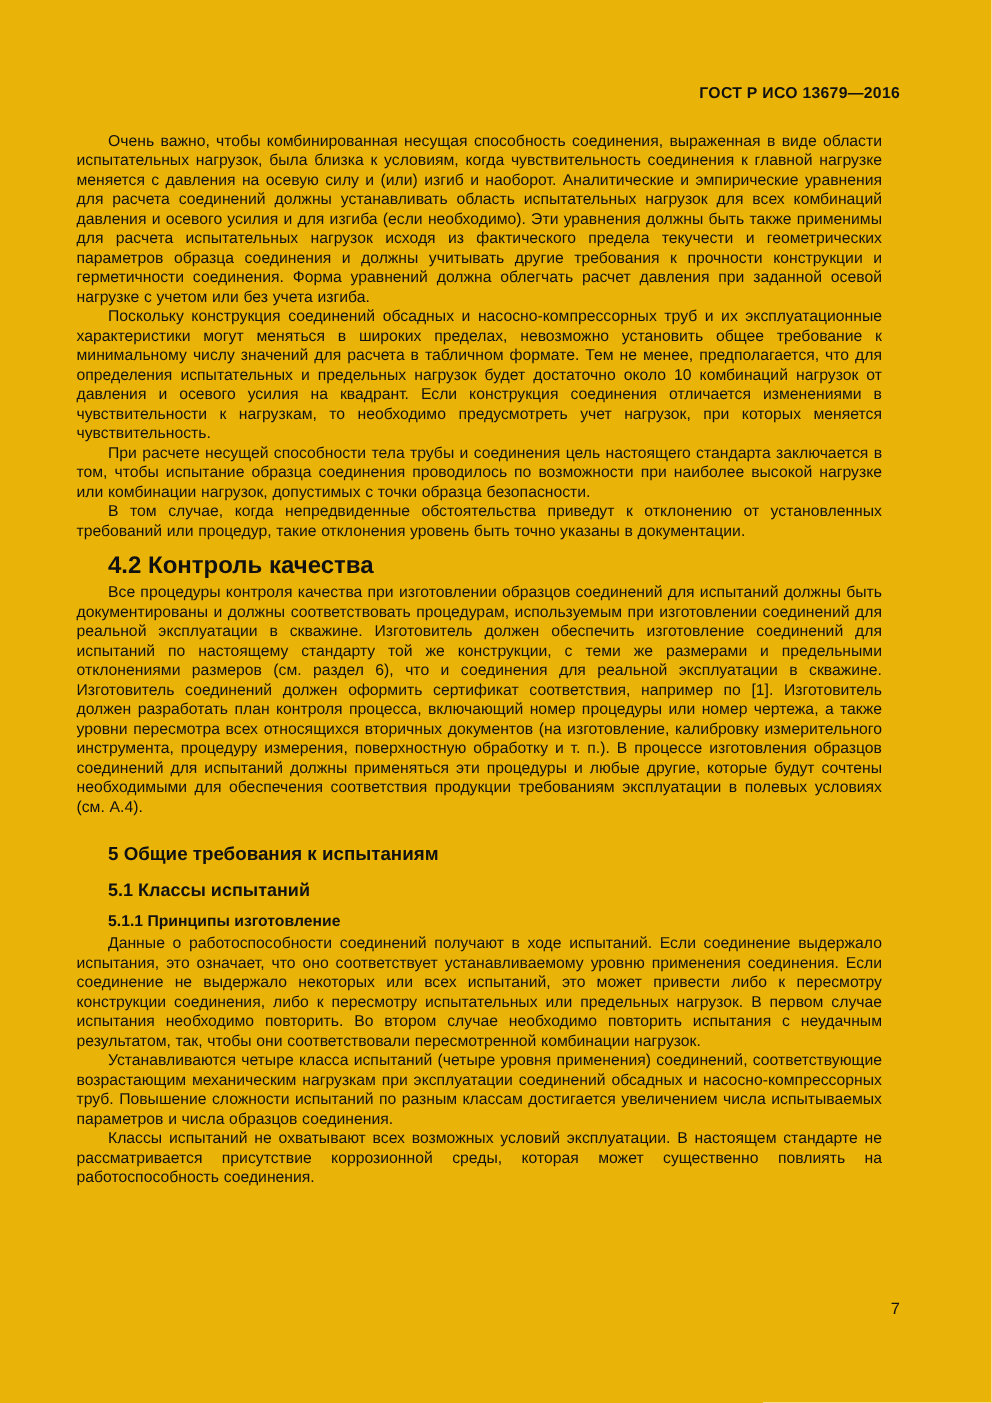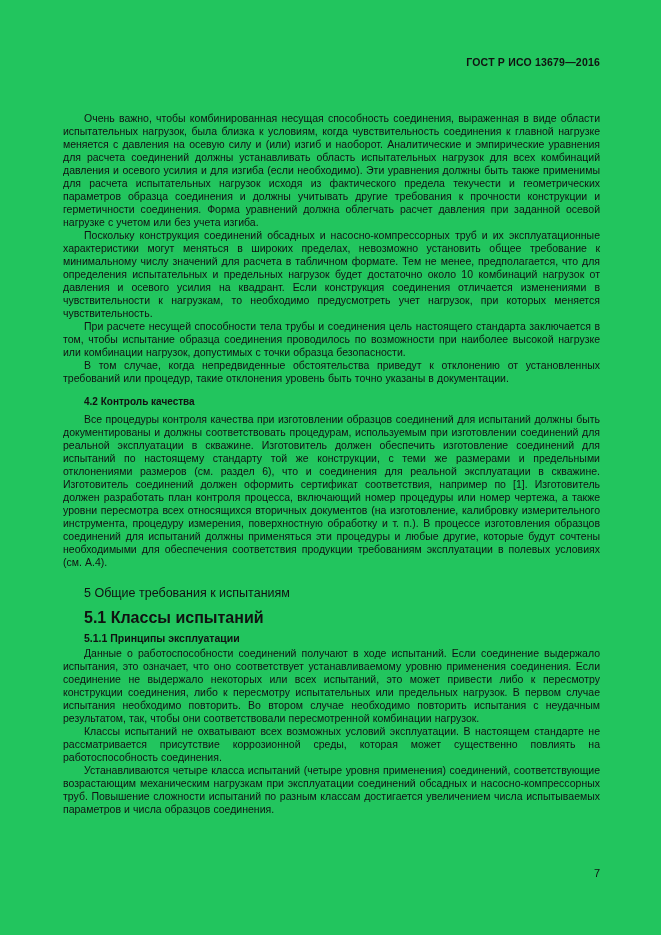--- a/index.html
+++ b/index.html
@@ -4,67 +4,66 @@
 <style>
   html, body {
     margin: 0;
     padding: 0;
     background: #ffffff;
   }
   .page {
     position: relative;
     width: 661px;
     height: 935px;
-    background: #22c55e;
+    background: #eab308;
     font-family: "Liberation Sans", sans-serif;
     color: #111111;
     overflow: hidden;
   }
   .doc-header {
     position: absolute;
     top: 56px;
     left: 63px;
     width: 537px;
     text-align: right;
     font-size: 10.5px;
     font-weight: bold;
     letter-spacing: 0.2px;
   }
   .content {
     position: absolute;
     top: 88px;
-    left: 63px;
+    left: 51px;
     width: 537px;
-    margin-top: 24px;
   }
   .para {
     margin: 0;
     font-size: 10.5px;
     line-height: 13px;
     text-align: justify;
     text-indent: 21px;
     word-spacing: 0.2px;
   }
   .h-sub {
     margin: 10px 0 5px 0;
-    font-size: 10px;
+    font-size: 16px;
     line-height: 13px;
     font-weight: bold;
     text-indent: 21px;
   }
   .h-main {
     margin: 17px 0 10px 0;
     font-size: 12.5px;
     line-height: 15px;
-    font-weight: normal;
+    font-weight: bold;
     text-indent: 21px;
   }
   .h-sub2 {
     margin: 0 0 8px 0;
-    font-size: 16px;
+    font-size: 12px;
     line-height: 13px;
     font-weight: bold;
     text-indent: 21px;
   }
   .h-sub3 {
     margin: 0 0 2px 0;
     font-size: 10.5px;
     line-height: 13px;
     font-weight: bold;
     text-indent: 21px;
@@ -91,24 +90,24 @@
     <p class="para">Очень важно, чтобы комбинированная несущая способность соединения, выраженная в виде области испытательных нагрузок, была близка к условиям, когда чувствительность соединения к главной нагрузке меняется с давления на осевую силу и (или) изгиб и наоборот. Аналитические и эмпирические уравнения для расчета соединений должны устанавливать область испытательных нагрузок для всех комбинаций давления и осевого усилия и для изгиба (если необходимо). Эти уравнения должны быть также применимы для расчета испытательных нагрузок исходя из фактического предела текучести и геометрических параметров образца соединения и должны учитывать другие требования к прочности конструкции и герметичности соединения. Форма уравнений должна облегчать расчет давления при заданной осевой нагрузке с учетом или без учета изгиба.</p>
     <p class="para">Поскольку конструкция соединений обсадных и насосно-компрессорных труб и их эксплуатационные характеристики могут меняться в широких пределах, невозможно установить общее требование к минимальному числу значений для расчета в табличном формате. Тем не менее, предполагается, что для определения испытательных и предельных нагрузок будет достаточно около 10 комбинаций нагрузок от давления и осевого усилия на квадрант. Если конструкция соединения отличается изменениями в чувствительности к нагрузкам, то необходимо предусмотреть учет нагрузок, при которых меняется чувствительность.</p>
     <p class="para">При расчете несущей способности тела трубы и соединения цель настоящего стандарта заключается в том, чтобы испытание образца соединения проводилось по возможности при наиболее высокой нагрузке или комбинации нагрузок, допустимых с точки образца безопасности.</p>
     <p class="para">В том случае, когда непредвиденные обстоятельства приведут к отклонению от установленных требований или процедур, такие отклонения уровень быть точно указаны в документации.</p>
 
     <p class="h-sub">4.2 Контроль качества</p>
     <p class="para">Все процедуры контроля качества при изготовлении образцов соединений для испытаний должны быть документированы и должны соответствовать процедурам, используемым при изготовлении соединений для реальной эксплуатации в скважине. Изготовитель должен обеспечить изготовление соединений для испытаний по настоящему стандарту той же конструкции, с теми же размерами и предельными отклонениями размеров (см. раздел 6), что и соединения для реальной эксплуатации в скважине. Изготовитель соединений должен оформить сертификат соответствия, например по [1]. Изготовитель должен разработать план контроля процесса, включающий номер процедуры или номер чертежа, а также уровни пересмотра всех относящихся вторичных документов (на изготовление, калибровку измерительного инструмента, процедуру измерения, поверхностную обработку и т. п.). В процессе изготовления образцов соединений для испытаний должны применяться эти процедуры и любые другие, которые будут сочтены необходимыми для обеспечения соответствия продукции требованиям эксплуатации в полевых условиях (см. А.4).</p>
 
     <p class="h-main">5 Общие требования к испытаниям</p>
     <p class="h-sub2">5.1 Классы испытаний</p>
-    <p class="h-sub3">5.1.1 Принципы эксплуатации</p>
+    <p class="h-sub3">5.1.1 Принципы изготовление</p>
 
     <p class="para">Данные о работоспособности соединений получают в ходе испытаний. Если соединение выдержало испытания, это означает, что оно соответствует устанавливаемому уровню применения соединения. Если соединение не выдержало некоторых или всех испытаний, это может привести либо к пересмотру конструкции соединения, либо к пересмотру испытательных или предельных нагрузок. В первом случае испытания необходимо повторить. Во втором случае необходимо повторить испытания с неудачным результатом, так, чтобы они соответствовали пересмотренной комбинации нагрузок.</p>
+    <p class="para">Устанавливаются четыре класса испытаний (четыре уровня применения) соединений, соответствующие возрастающим механическим нагрузкам при эксплуатации соединений обсадных и насосно-компрессорных труб. Повышение сложности испытаний по разным классам достигается увеличением числа испытываемых параметров и числа образцов соединения.</p>
     <p class="para">Классы испытаний не охватывают всех возможных условий эксплуатации. В настоящем стандарте не рассматривается присутствие коррозионной среды, которая может существенно повлиять на работоспособность соединения.</p>
-    <p class="para">Устанавливаются четыре класса испытаний (четыре уровня применения) соединений, соответствующие возрастающим механическим нагрузкам при эксплуатации соединений обсадных и насосно-компрессорных труб. Повышение сложности испытаний по разным классам достигается увеличением числа испытываемых параметров и числа образцов соединения.</p>
   </div>
 
   <div class="doc-footer">
     <span>7</span>
   </div>
 
 </div>
 
 </body></html>

